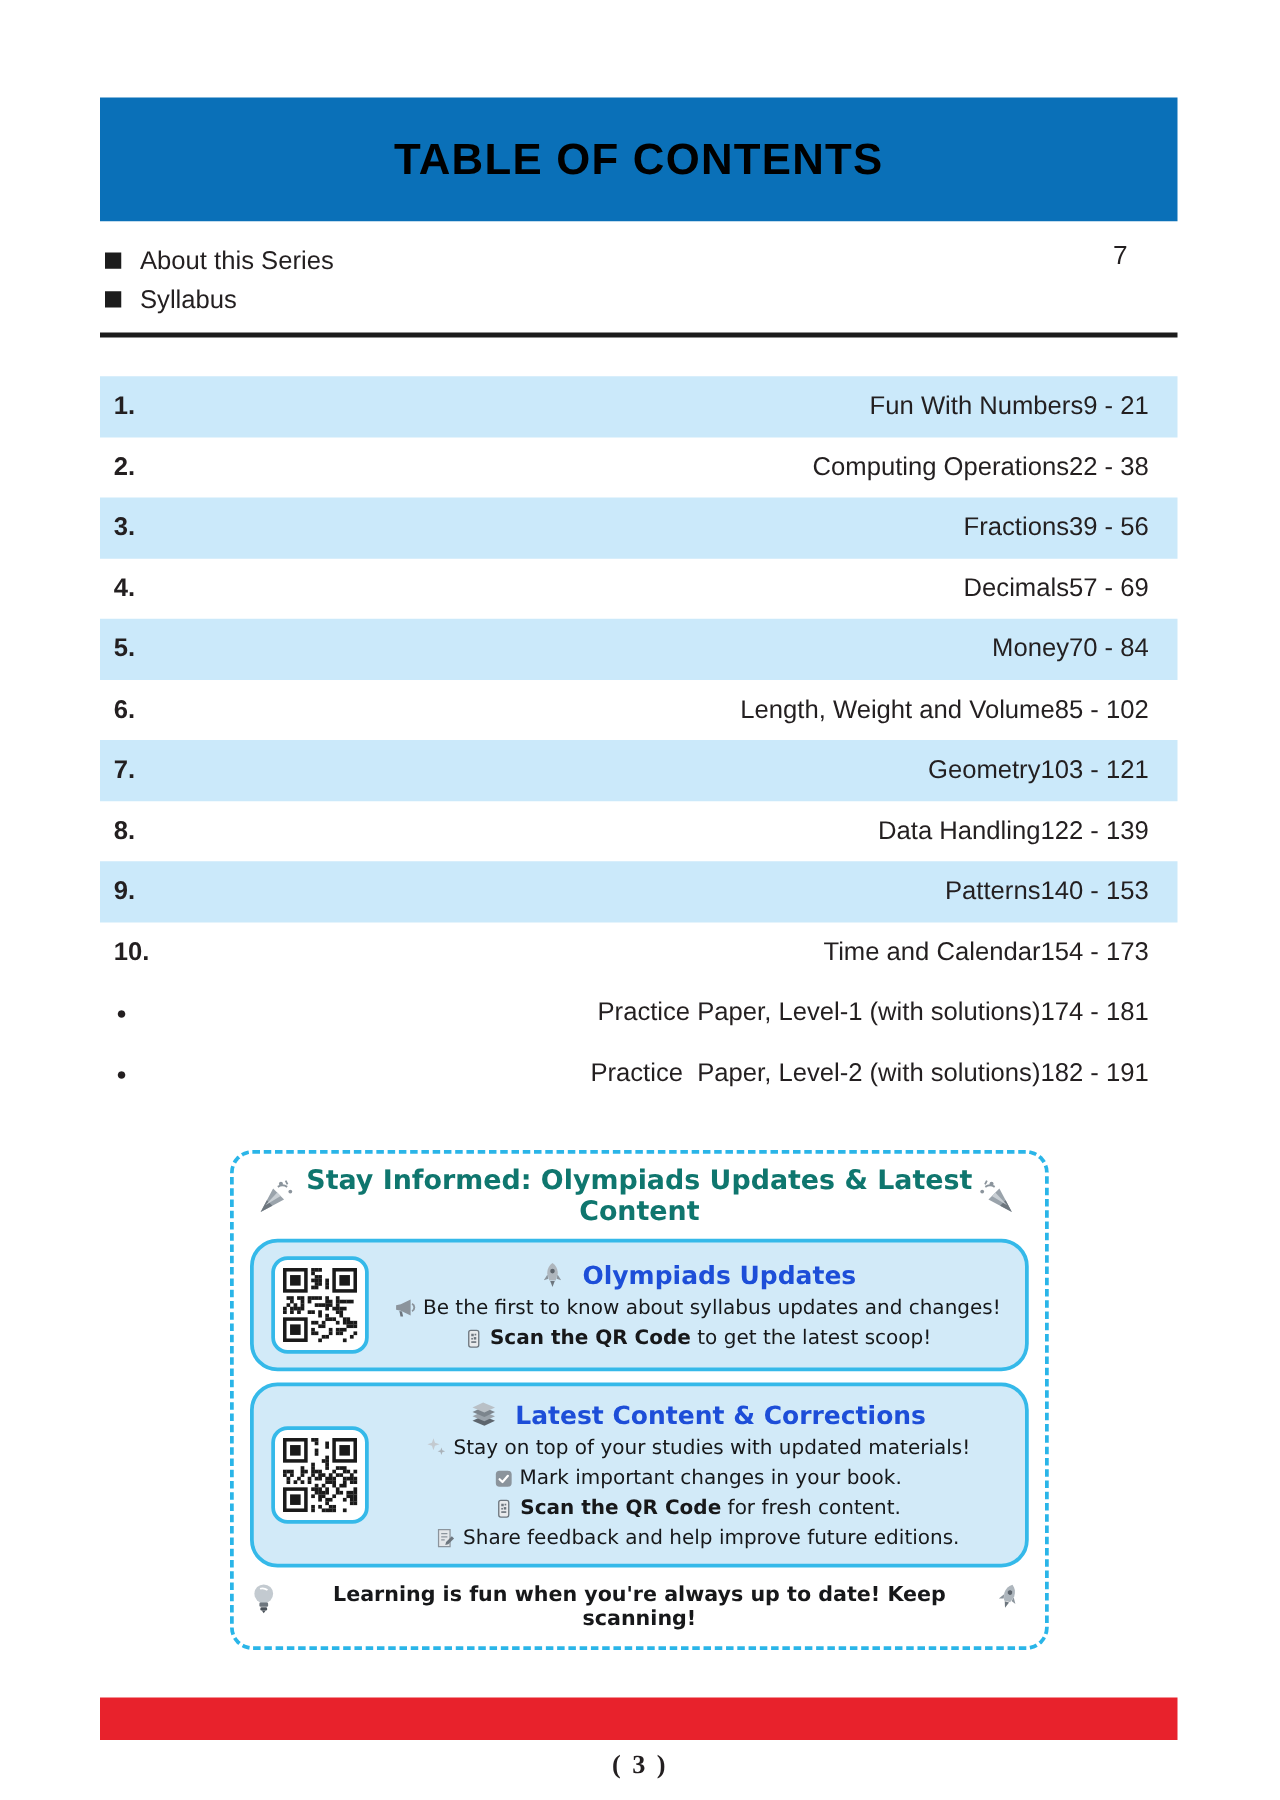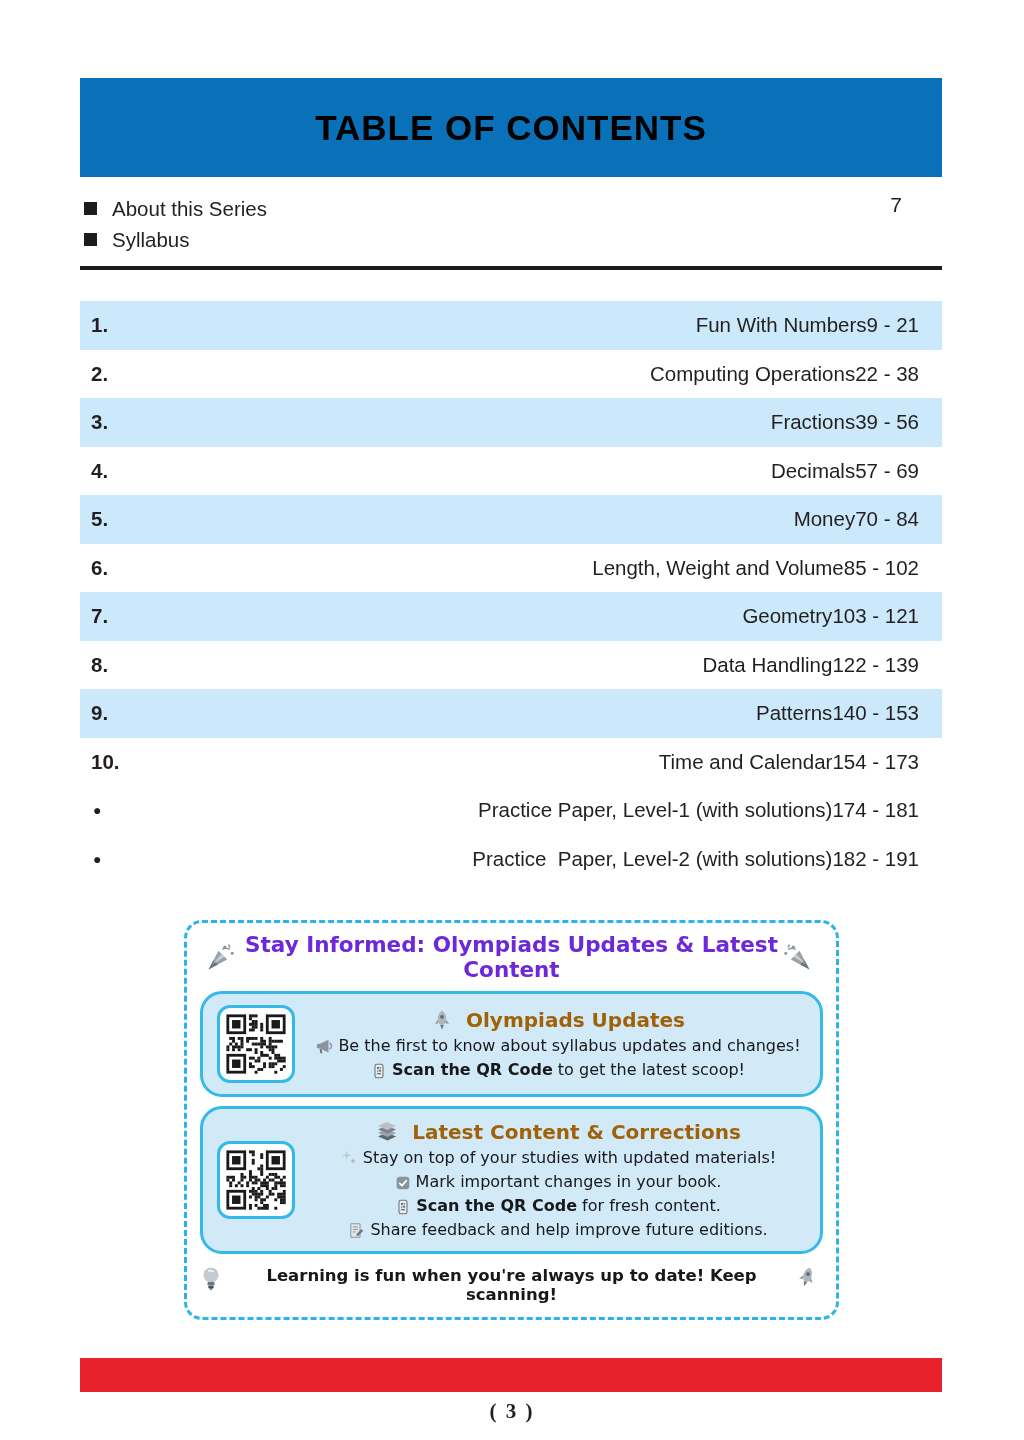--- a/index.html
+++ b/index.html
@@ -33,32 +33,32 @@
   .toc-title { flex:1; white-space:pre;text-align:right; }
   .toc-pages { padding-right:23px; }
 
   
   .info-box {
     width:655px; margin:37px 0 0 104px;
     border:3px dashed #2ab5e8; border-radius:18px;
     padding:9px 13px 13px; font-family:"DejaVu Sans",sans-serif; color:#17181a;
   }
   .info-title { display:flex; align-items:center; justify-content:space-between; padding:0 6px; }
-  .info-title-text { color:#6d28d9; font-weight:bold; font-size:21.5px; text-align:center; flex:1; }
+  .info-title-text { color:#0f766e; font-weight:bold; font-size:21.5px; text-align:center; flex:1; }
   .card {
     border:3.5px solid #35b9e9; background:#d2eaf8; border-radius:22px;
     padding:11px 14px; display:flex; gap:15px; align-items:center; margin-top:9px;
   }
   .qr-box {
     width:78px; height:78px; background:#ffffff; border:3px solid #35b9e9;
     border-radius:13px; display:flex; align-items:center; justify-content:center; flex:none;
   }
   .qr-box svg { width:62px; height:62px; }
   .card-body { flex:1; text-align:center; }
-  .card-heading { color:#a16207; font-weight:bold; font-size:20px;
+  .card-heading { color:#1d4ed8; font-weight:bold; font-size:20px;
     display:flex; justify-content:center; align-items:center; gap:8px; }
   .card-line { margin-top:4px; font-size:16px; line-height:20px; }
   .card-line b { font-weight:bold; }
   .icn { display:inline-block; vertical-align:-4px; margin-right:5px; }
   .icn svg { display:block; }
   .tagline { margin-top:12px; text-align:center; font-weight:bold; font-size:16.5px;
     display:flex; align-items:flex-start; justify-content:center; gap:9px; }
 
   
   .red-bar { margin-top:38px; height:34px; background:#e8222c; }

